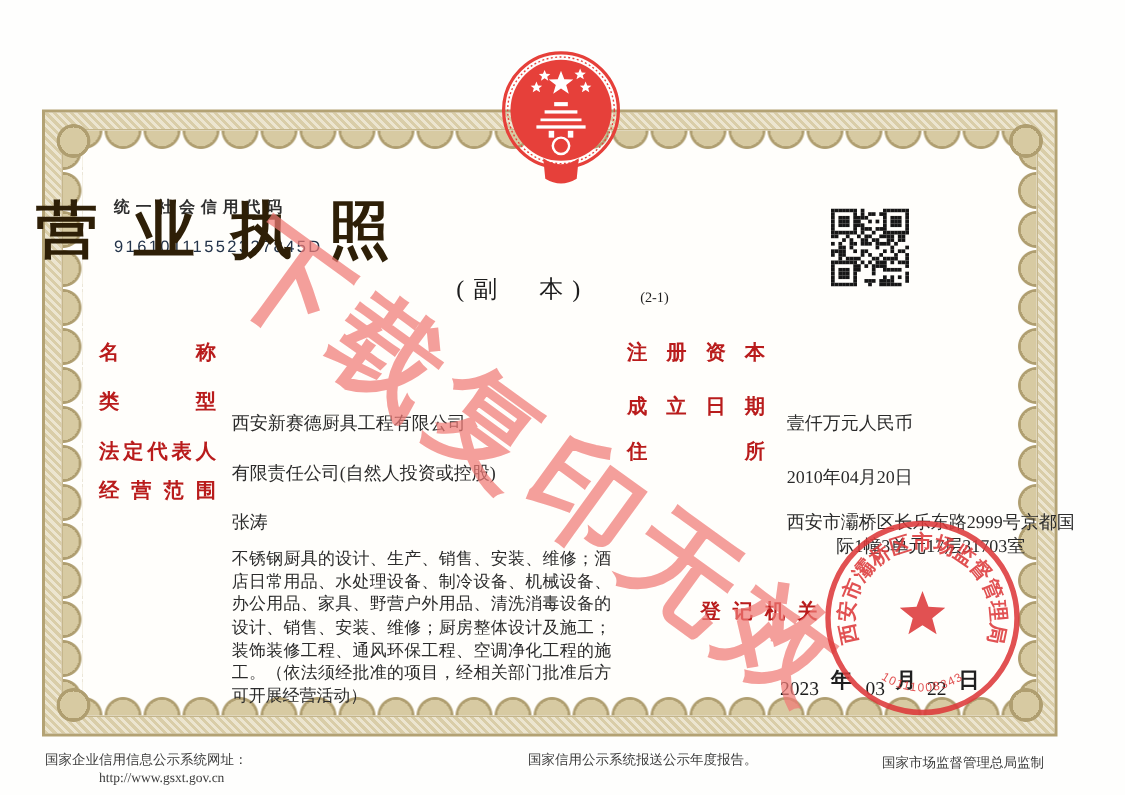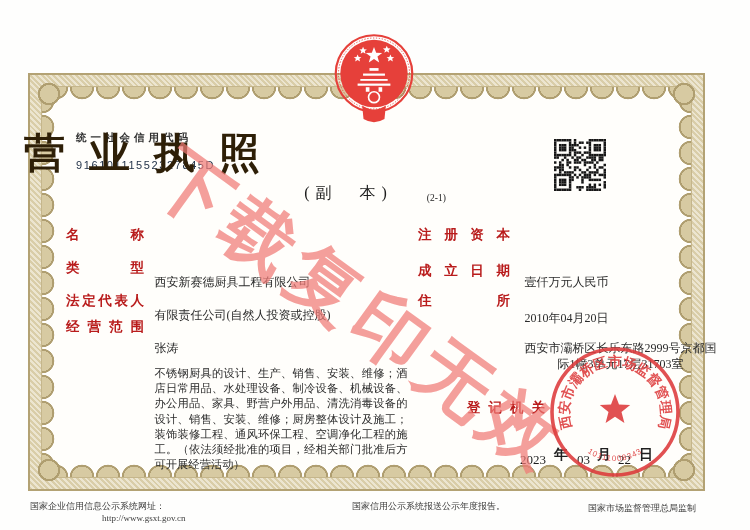--- a/index.html
+++ b/index.html
@@ -66,21 +66,21 @@
 
   
   .watermark { position:absolute; left:192px; top:128px; z-index:5; pointer-events:none;
                transform:rotate(36deg); transform-origin:0 0;
                font-size:74px; font-weight:bold; letter-spacing:7px; white-space:nowrap;
                color:rgba(240,122,118,0.72); }
 
   
   .footer-note { position:absolute; font-size:9px; line-height:11.5px; color:#3c3c3c; z-index:2; }
   .fn-left { left:30px; top:501px; }
-  .fn-left .url { margin-left:72px; font-family:"Liberation Serif", serif; }
+  .fn-left .url { margin-left:36px; font-family:"Liberation Serif", serif; }
   .fn-mid { left:352px; top:501px; }
   .fn-right { left:588px; top:503px; }
 </style>
 </head>
 <body>
 
 <div class="page">
 
   <div class="frame">
     <div class="frame-inner"></div>

